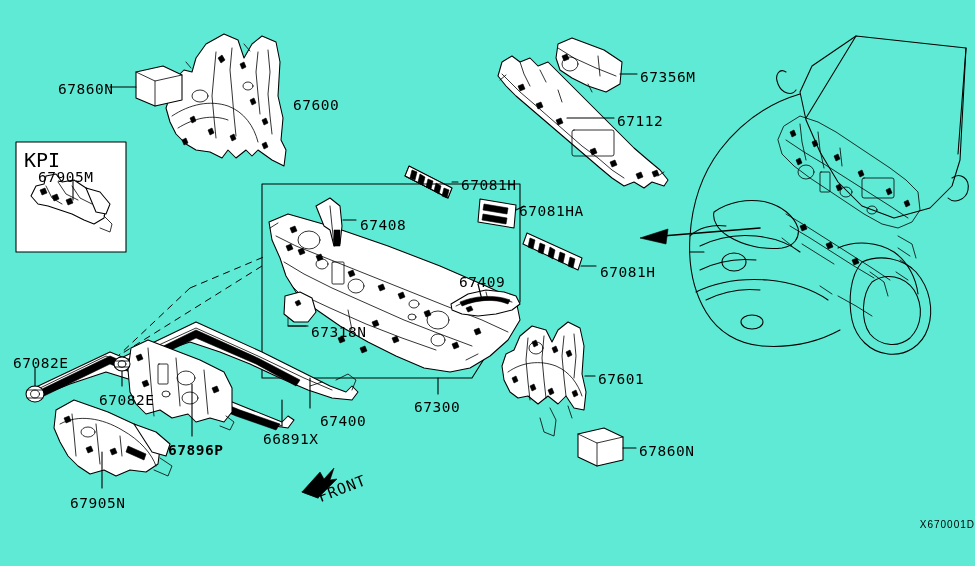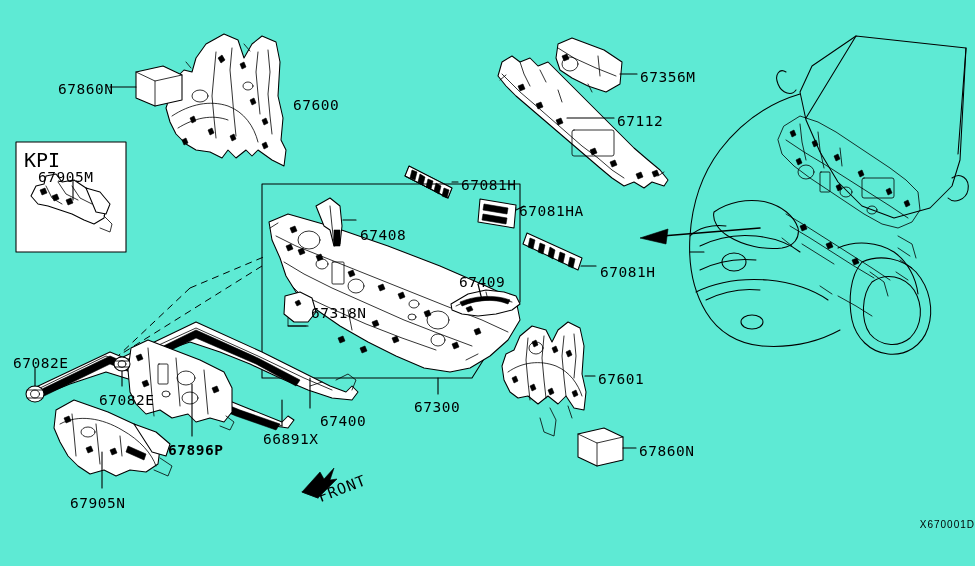--- a/index.html
+++ b/index.html
@@ -458,23 +458,23 @@
   </svg>
 
   <div class="lbl" style="left:58px;  top:82px;">67860N</div>
   <div class="lbl" style="left:293px; top:98px;">67600</div>
   <div class="lbl" style="left:38px;  top:170px;">67905M</div>
   <div class="lbl" style="left:640px; top:70px;">67356M</div>
   <div class="lbl" style="left:617px; top:114px;">67112</div>
   <div class="lbl" style="left:461px; top:178px;">67081H</div>
   <div class="lbl" style="left:519px; top:204px;">67081HA</div>
   <div class="lbl" style="left:600px; top:265px;">67081H</div>
-  <div class="lbl" style="left:360px; top:228px;text-align:center;">67408</div>
+  <div class="lbl" style="left:360px; top:218px;text-align:center;">67408</div>
   <div class="lbl" style="left:459px; top:275px;">67409</div>
-  <div class="lbl" style="left:311px; top:306px;">67318N</div>
+  <div class="lbl" style="left:311px; top:325px;">67318N</div>
   <div class="lbl" style="left:414px; top:400px;">67300</div>
   <div class="lbl" style="left:320px; top:414px;text-align:right;">67400</div>
   <div class="lbl" style="left:263px; top:432px;">66891X</div>
   <div class="lbl" style="left:168px; top:443px;font-weight:bold;">67896P</div>
   <div class="lbl" style="left:70px;  top:496px;">67905N</div>
   <div class="lbl" style="left:13px;  top:356px;">67082E</div>
   <div class="lbl" style="left:99px;  top:393px;">67082E</div>
   <div class="lbl" style="left:598px; top:372px;">67601</div>
   <div class="lbl" style="left:639px; top:444px;">67860N</div>
 

